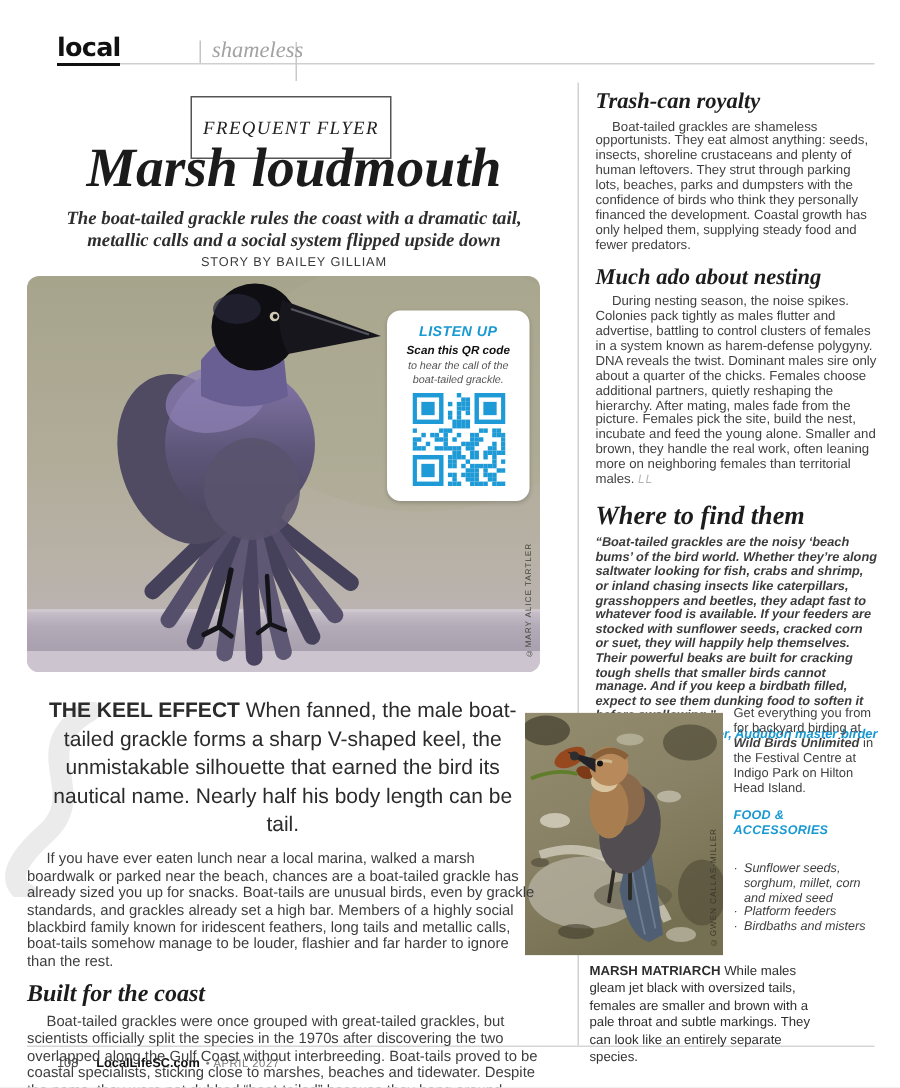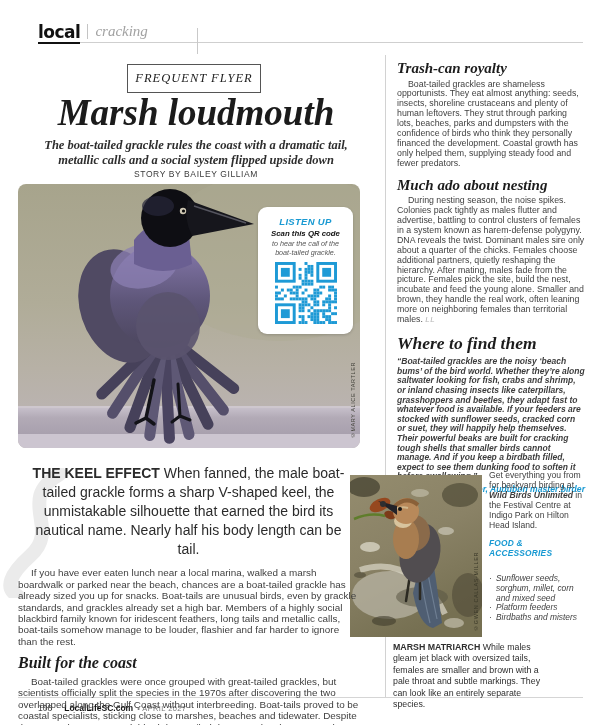--- a/index.html
+++ b/index.html
@@ -3,34 +3,34 @@
 <meta charset="utf-8">
 <style>
   * { margin:0; padding:0; box-sizing:border-box; }
   html,body { background:#e8e8e8; }
   .page {
     position:relative; width:600px; height:725px; background:#ffffff;
     font-family:"Liberation Sans", sans-serif; overflow:hidden;
     margin:0 auto; color:#3d3d3d;
   }
   
-  .masthead { position:absolute; left:38px; top:24px; display:flex; align-items:flex-start; z-index:3; }
+  .masthead { position:absolute; left:38px; top:24px; display:flex; align-items:center; z-index:3;gap:46px; }
   .brand {
     font-family:"DejaVu Sans", sans-serif; font-weight:bold; font-size:17px;
     letter-spacing:-0.5px; color:#111; border-bottom:2.5px solid #111; padding-bottom:1px; line-height:1;
   }
   .section-name {
     font-family:"Liberation Serif", serif; font-style:italic; font-size:15px;
     color:#a2a2a2; margin-left:7px; padding-left:7px; border-left:1px solid #c4c4c4; line-height:1;
   }
   .header-rule { position:absolute; left:38px; right:17px; top:42px; height:1px; background:#cfcfcf; }
   .header-tick { position:absolute; left:197px; top:28px; width:1px; height:26px; background:#c9c9c9; }
   
   .kicker-box {
-    position:absolute; left:127px; top:64px; width:134px; height:29px;
+    position:absolute; left:127px; top:64px; width:134px; height:42px;
     border:1px solid #555; display:flex; align-items:center; justify-content:center;
   }
   .kicker {
     font-family:"Liberation Serif", serif; font-style:italic; font-size:12.5px;
     letter-spacing:1px; color:#222;
   }
   .feature-title {
     position:absolute; left:0; top:94px; width:392px; text-align:center;
     font-family:"Liberation Serif", serif; font-style:italic; font-size:37px; color:#1b1b1b; line-height:1;
   }
@@ -130,21 +130,21 @@
   .footer-site { font-size:8.5px; font-weight:bold; color:#111; }
   .footer-issue { font-size:7.5px; color:#7a7a7a; margin-left:4px; letter-spacing:0.4px; }
 </style>
 </head>
 <body>
 
 <div class="page">
 
   <div class="masthead">
     <span class="brand">local</span>
-    <span class="section-name">cracking</span>
+    <span class="section-name">shameless</span>
   </div>
   <div class="header-rule"></div>
   <div class="header-tick"></div>
 
   <div class="kicker-box">
     <span class="kicker">FREQUENT FLYER</span>
   </div>
   <h1 class="feature-title">Marsh loudmouth</h1>
   <div class="feature-deck">The boat-tailed grackle rules the coast with a dramatic tail, metallic calls and a social system flipped upside down</div>
   <div class="feature-byline">STORY BY BAILEY GILLIAM</div>

